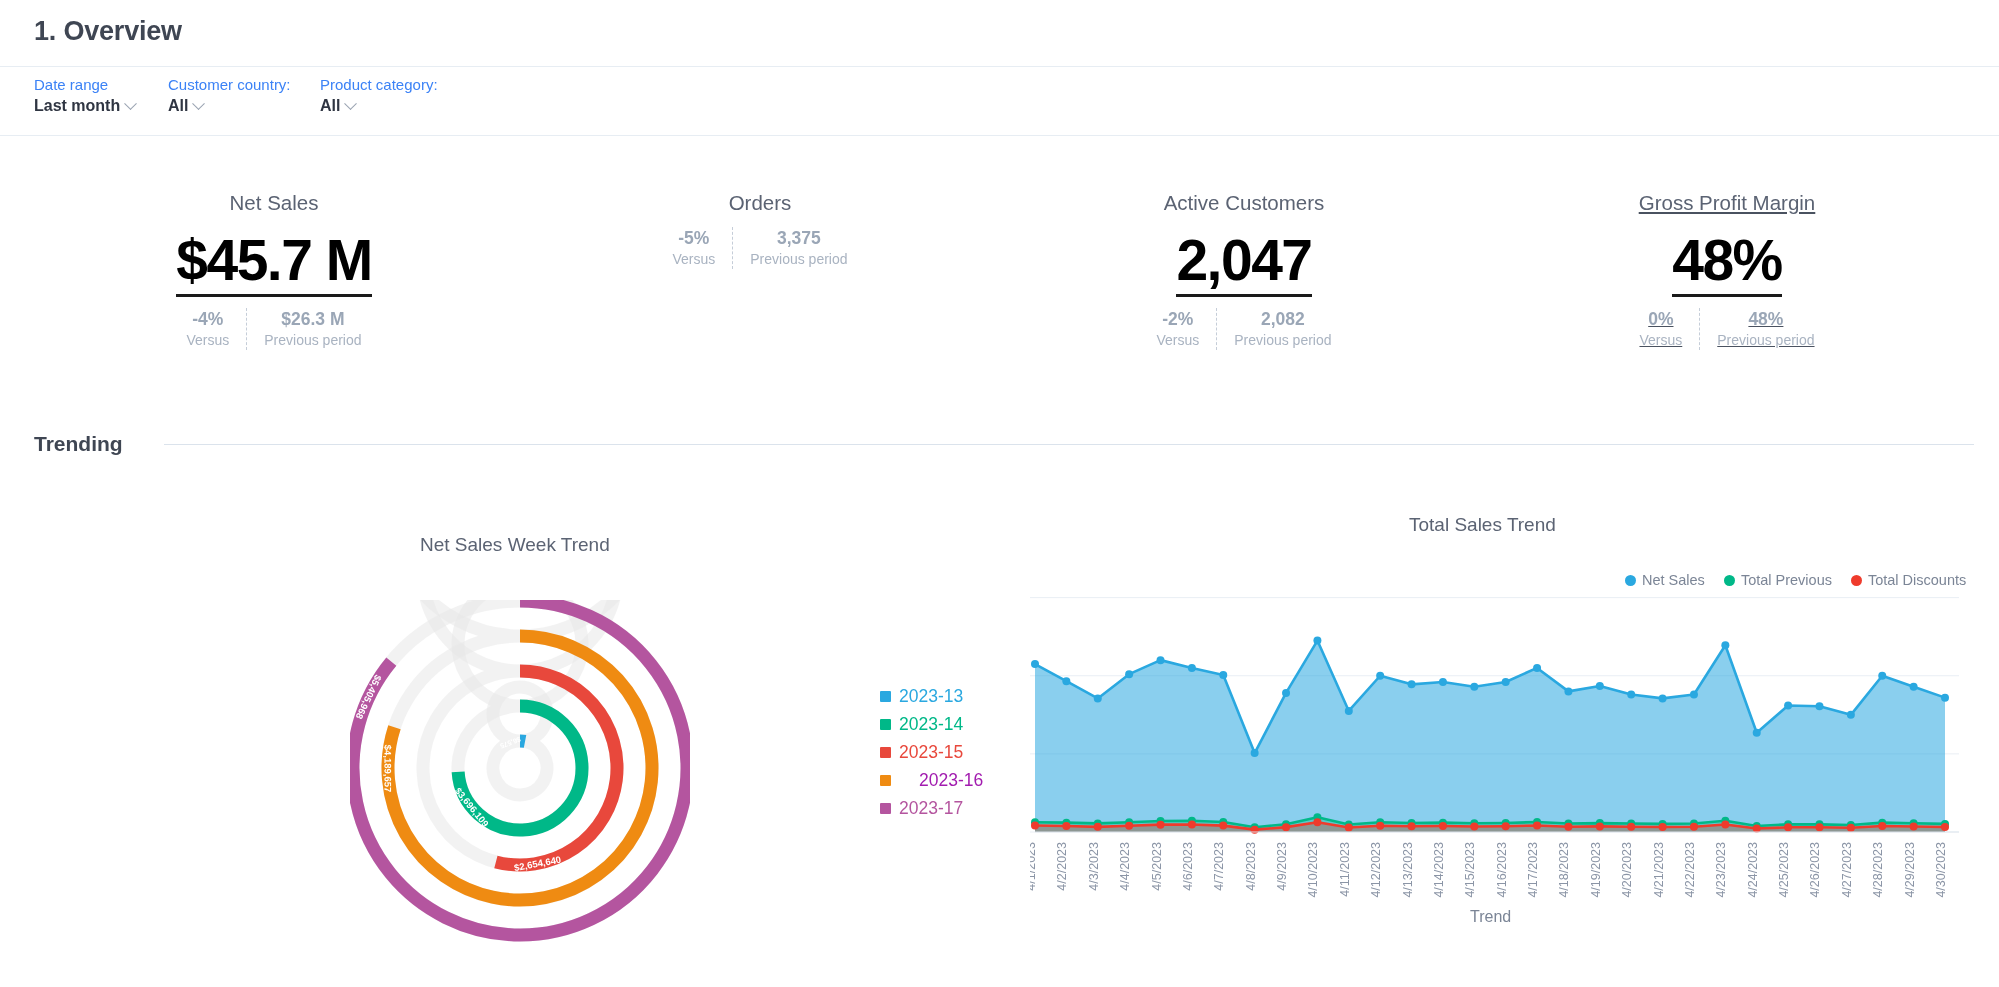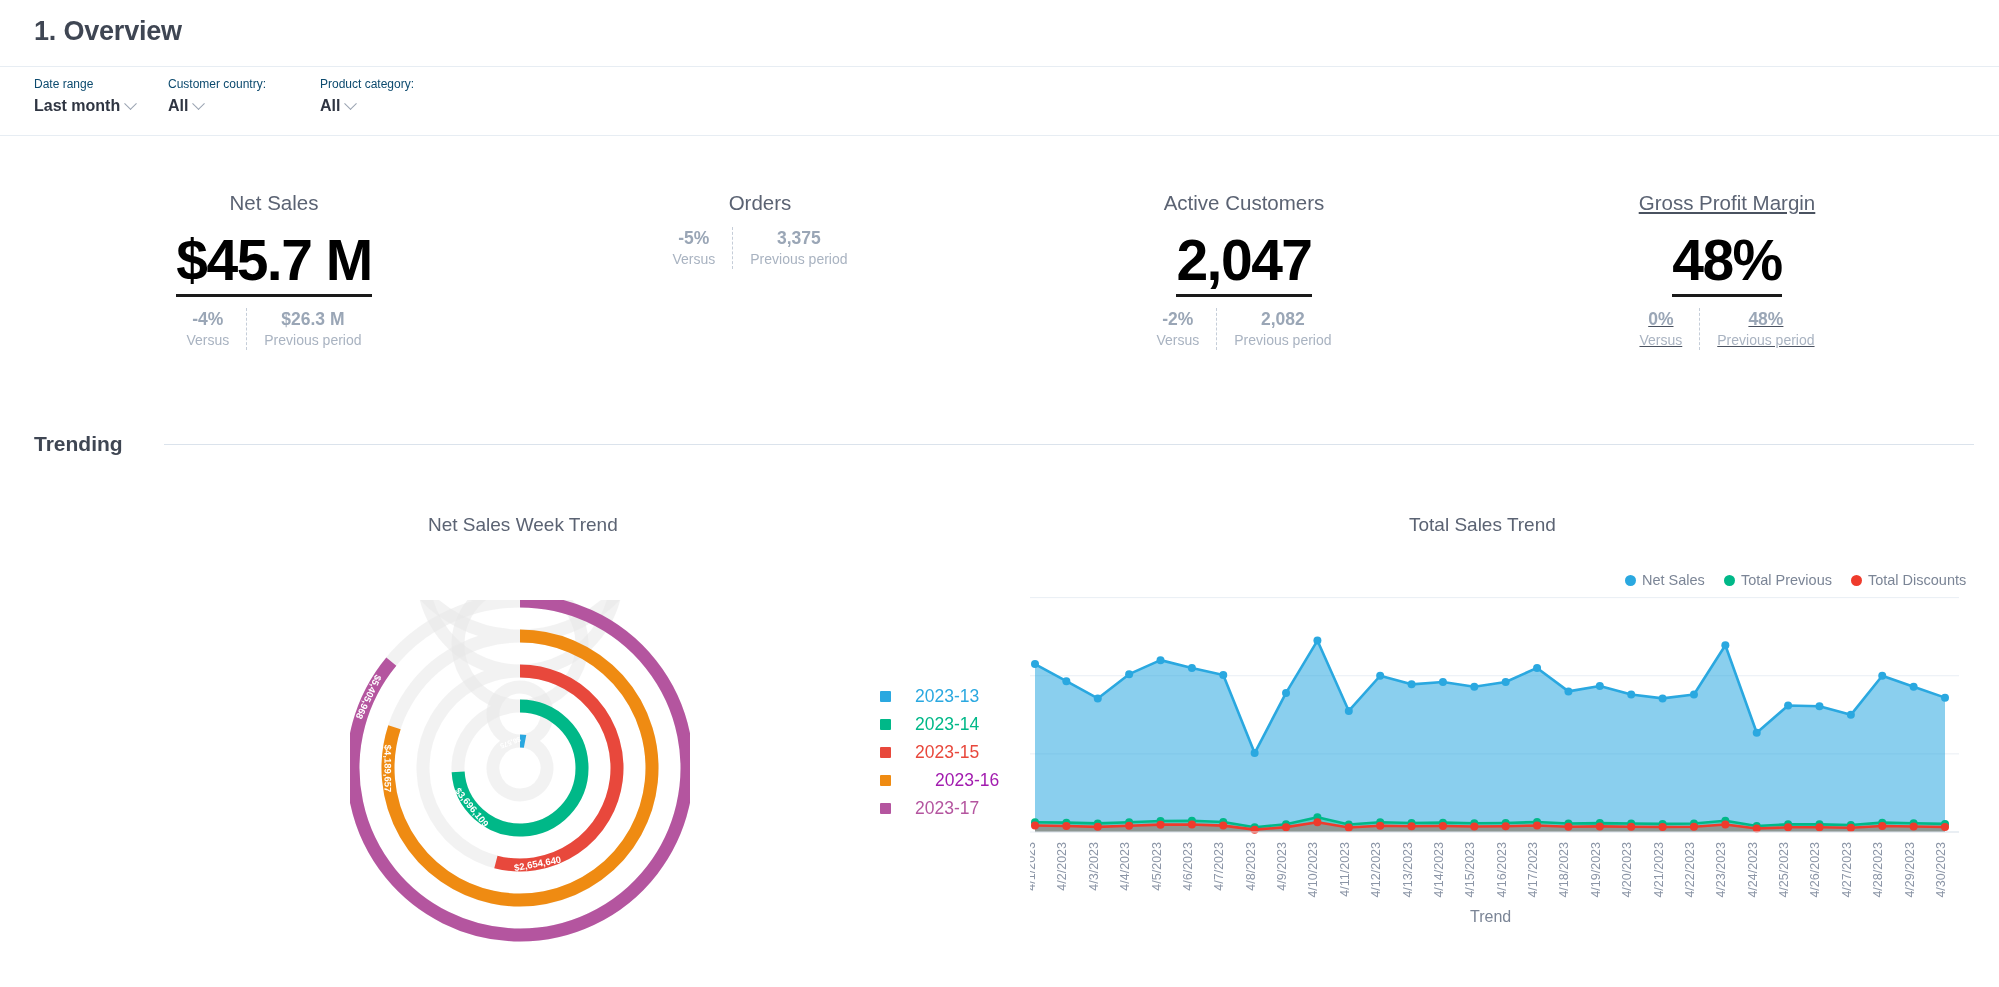--- a/index.html
+++ b/index.html
@@ -24,21 +24,21 @@
   }
   .rule-bottom {
     position: absolute; left: 0; top: 135px; width: 1999px; height: 1px;
     background: #e7edf3;
   }
 
   
   .filterbar { position: absolute; left: 0; top: 76px; height: 58px; width: 1999px; }
   .filter { position: absolute; top: 0; }
   .filter .f-label {
-    font-size: 12px; color: #0c4a6e; line-height: 17px; white-space: nowrap;
+    font-size: 15px; color: #3b82f6; line-height: 17px; white-space: nowrap;
   }
   .filter .f-value {
     font-size: 16px; font-weight: bold; color: #2f3542;
     line-height: 22px; white-space: nowrap; margin-top: 2px;
     display: flex; align-items: center; gap: 6px;
   }
   .chev {
     display: inline-block; width: 9px; height: 9px;
     border-right: 1.6px solid #9aa4b2; border-bottom: 1.6px solid #9aa4b2;
     transform: rotate(45deg) translate(-2px,-2px);
@@ -72,29 +72,29 @@
   .cmp-lbl { font-size: 14px; color: #a9b3c1; line-height: 20px; white-space: nowrap; }
 
   
   .sec-head { position: absolute; left: 34px; top: 432px; display: flex; align-items: center; width: 1940px; }
   .sec-title { font-size: 21px; font-weight: bold; color: #3f4653; white-space: nowrap; }
   .sec-line { flex: 1; height: 1px; background: #dbe3ec; margin-left: 41px; }
 
   .chart-title {
     position: absolute; font-size: 19px; color: #5b6373; white-space: nowrap;
   }
-  #ct-radial { left: 420px; top: 514px; margin-left: 8px; }
+  #ct-radial { left: 420px; top: 534px; }
   #ct-line   { left: 1409px; top: 514px; }
 
   
   .radial-wrap { position: absolute; left: 350px; top: 600px; width: 340px; height: 345px; }
   .radial-wrap svg { display: block; }
 
   .radial-legend { position: absolute; left: 880px; top: 682px; }
-  .rl-item { display: flex; align-items: center; gap: 24px; height: 28px; }
+  .rl-item { display: flex; align-items: center; gap: 8px; height: 28px; }
   .rl-swatch { width: 11px; height: 11px; border-radius: 1px; flex: none; }
   .rl-label { font-size: 17.5px; line-height: 28px; white-space: nowrap; }
 
   
   .line-wrap { position: absolute; left: 1030px; top: 570px; width: 960px; height: 380px; }
   .line-legend {
     position: absolute; left: 1625px; top: 572px;
     display: flex; gap: 19px; align-items: center;
   }
   .ll-item { display: flex; align-items: center; gap: 6px; }

